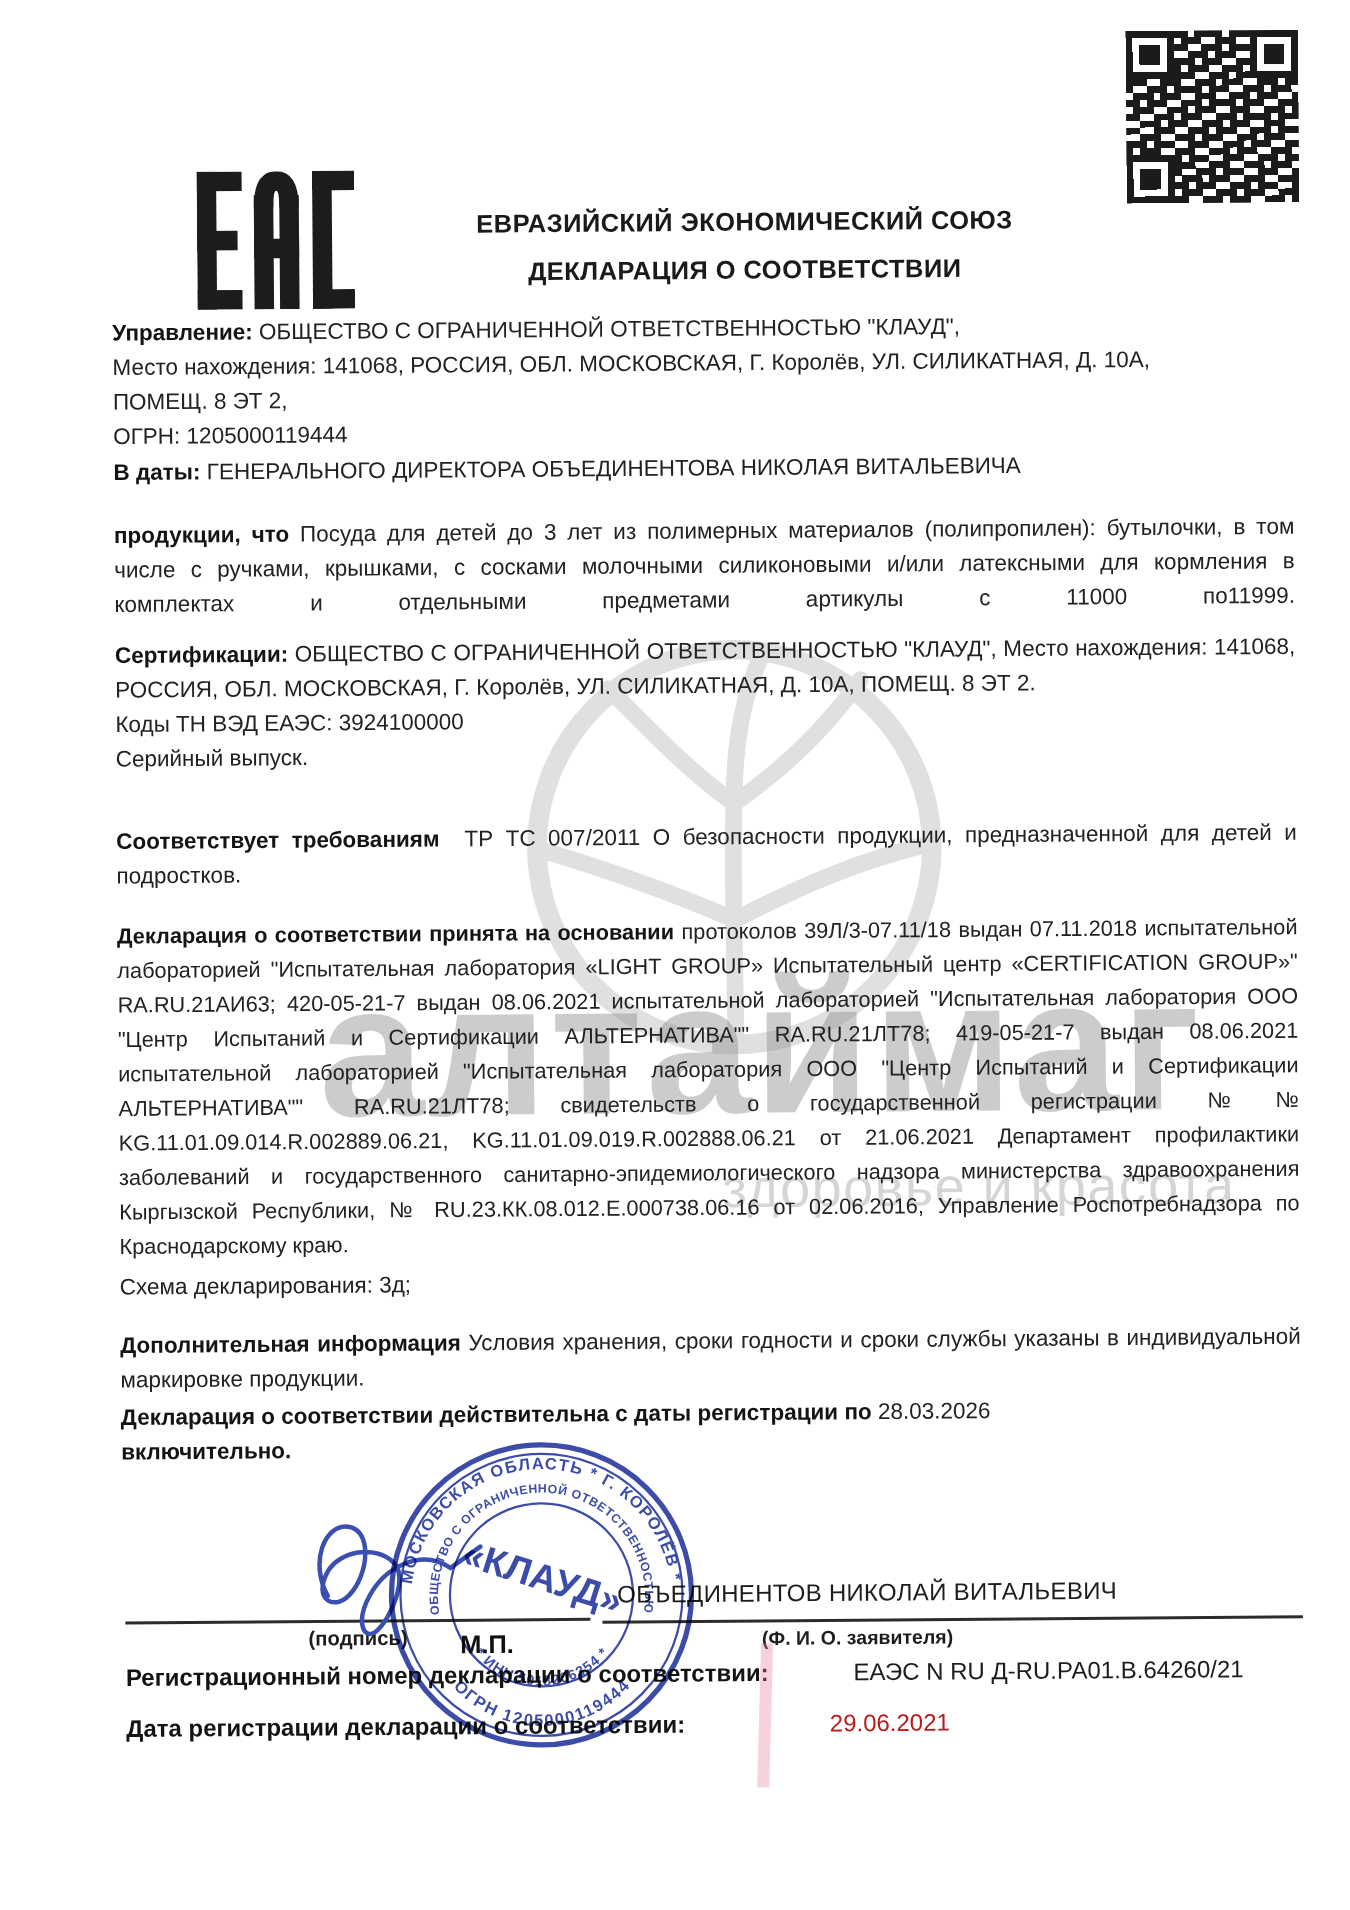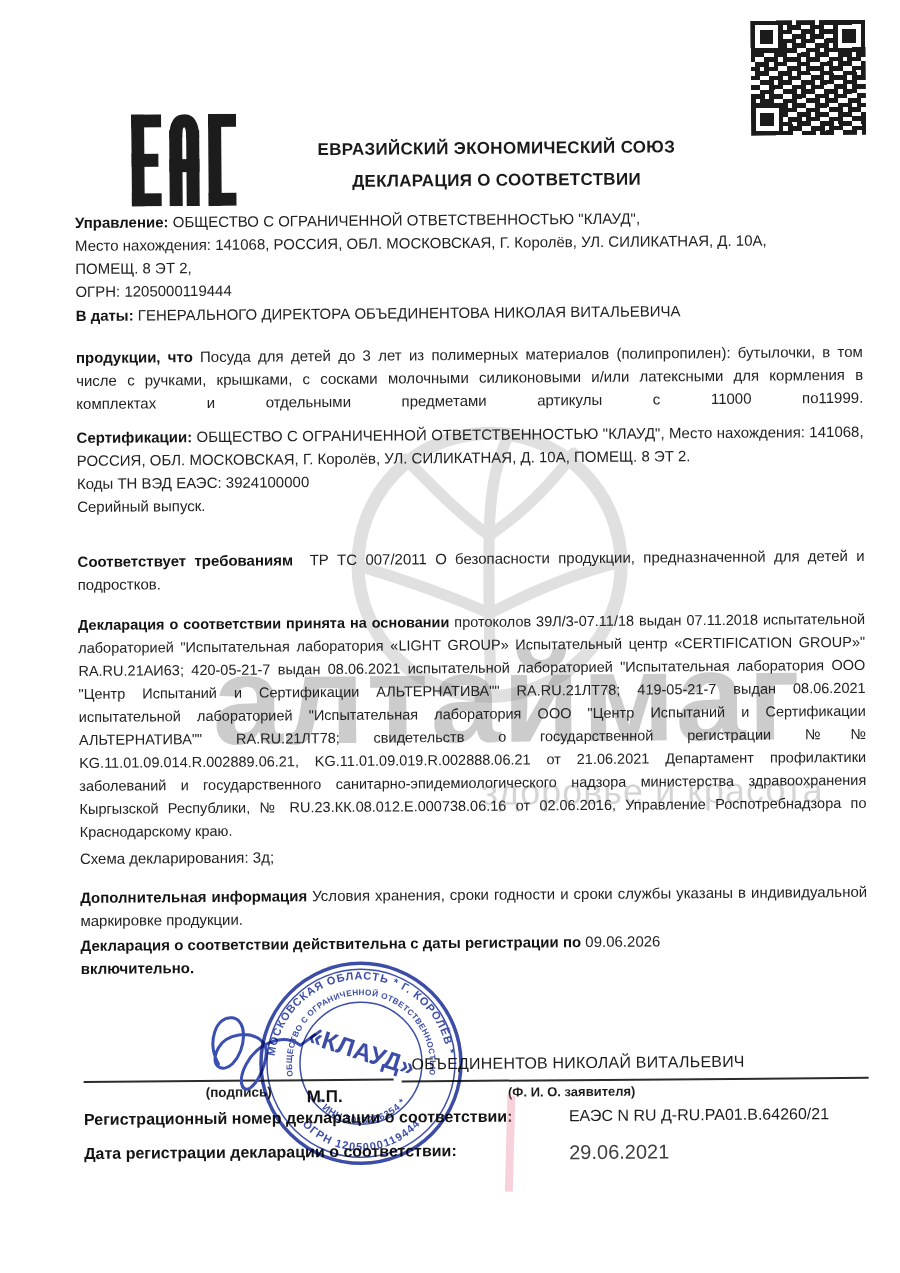--- a/index.html
+++ b/index.html
@@ -44,21 +44,21 @@
   .mp{left:303px;top:1038px;z-index:1;font-size:17px;font-weight:bold;color:#111;margin-top:48px;}
   .fio-name{left:408px;top:1055px;z-index:1;font-size:16px;color:#1d1d1d;letter-spacing:.2px;white-space:nowrap;}
   .fio-line{left:398px;top:1080px;width:467px;border-top:2px solid #2c2c2c;z-index:1;}
   .fio-caption{left:398px;top:1085px;width:340px;text-align:center;z-index:1;
                font-size:13px;font-weight:bold;color:#1d1d1d;}
   .stamp{left:250px;top:955px;width:215px;height:215px;z-index:3;mix-blend-mode:multiply;opacity:.92;}
   
   .reg-lbl1{left:80px;top:1108px;width:480px;z-index:1;font-size:16px;font-weight:bold;color:#141414;}
   .reg-val1{left:565px;top:1108px;z-index:1;font-size:16px;color:#1d1d1d;white-space:nowrap;}
   .reg-lbl2{left:80px;top:1142px;width:480px;z-index:1;font-size:16px;font-weight:bold;color:#141414;}
-  .reg-val2{left:565px;top:1142px;z-index:1;font-size:20px;color:#404040;}
+  .reg-val2{left:549px;top:1142px;z-index:1;font-size:16px;color:#b91c1c;}
   .stamp-text{font-family:"Liberation Sans", sans-serif;fill:#2b3da0;}
 </style>
 </head>
 <body>
 
 <div class="page">
   <div class="sheet">
 
     <svg class="abs wm-tree" viewBox="0 0 300 300" fill="none" stroke="#c7c7c7">
       <circle cx="150" cy="150" r="141" stroke-width="14"></circle>
@@ -542,21 +542,21 @@
     </div>
 
     <div class="abs blk scheme">Схема декларирования: 3д;</div>
 
     <div class="abs blk additional just">
       <span class="b">Дополнительная информация</span>
       <span>Условия хранения, сроки годности и сроки службы указаны в индивидуальной маркировке продукции.</span>
     </div>
 
     <div class="abs blk validity">
-      <div><span class="b">Декларация о соответствии действительна с даты регистрации по</span> <span>09.06.2026</span></div>
+      <div><span class="b">Декларация о соответствии действительна с даты регистрации по</span> <span>28.03.2026</span></div>
       <div class="b">включительно.</div>
     </div>
 
     <svg class="abs sig-squiggle" viewBox="0 0 175 95" fill="none" stroke="#3a4fb0" stroke-width="3" stroke-linecap="round">
       <path d="M30,62 C18,40 28,14 44,16 C60,18 58,48 44,62 C34,72 20,64 30,46 C38,32 62,28 74,40 C84,50 72,78 62,86 C54,92 48,80 58,62 C68,44 92,30 112,44 L132,30"></path>
     </svg>
     <div class="abs sig-line"></div>
     <div class="abs sig-caption">(подпись)</div>
     <div class="abs mp">М.П.</div>
 

